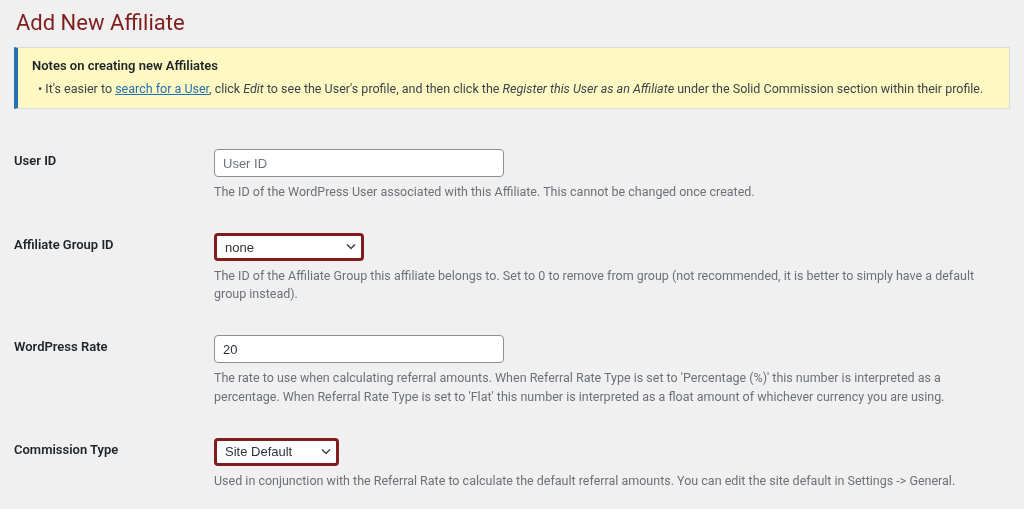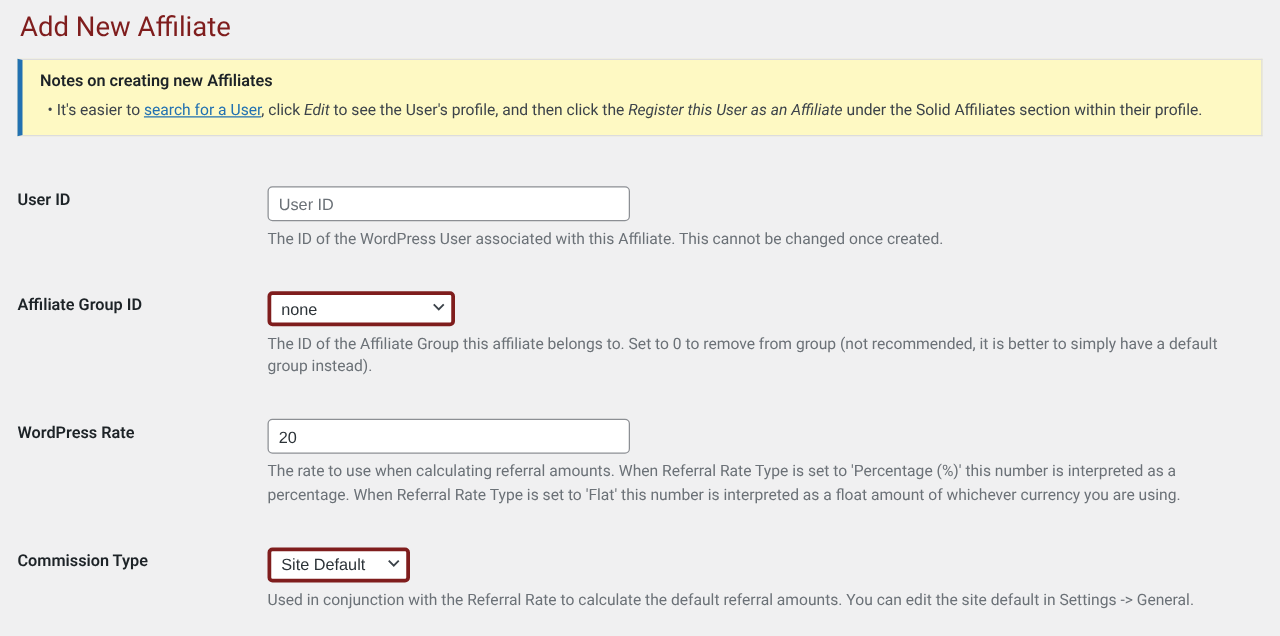--- a/index.html
+++ b/index.html
@@ -106,40 +106,40 @@
   }
   .select-wrap .chev {
     position: absolute;
     right: 8px;
     top: 50%;
     transform: translateY(-50%);
     pointer-events: none;
     color: #3c434a;
   }
   .sel-wide { width: 150px; }
-  .sel-nar { width: 114px; }
+  .sel-nar { width: 125px; }
   .desc {
     margin: 6px 0 0 0;
     color: #6b7177;
     font-size: 12.5px;
     line-height: 1.45;
     max-width: 780px;
   }
 </style>
 </head>
 <body>
 
 <div class="wrap">
   <h1 class="page-title">Add New Affiliate</h1>
 
   <div class="notice">
     <p class="notice-heading">Notes on creating new Affiliates</p>
     <ul class="notice-list">
       <li>
-        <span>It's easier to </span><a class="notice-link">search for a User</a><span>, click </span><em>Edit</em><span> to see the User's profile, and then click the </span><em>Register this User as an Affiliate</em><span> under the Solid Affiliates section within their profile.</span>
+        <span>It's easier to </span><a class="notice-link">search for a User</a><span>, click </span><em>Edit</em><span> to see the User's profile, and then click the </span><em>Register this User as an Affiliate</em><span> under the Solid Commission section within their profile.</span>
       </li>
     </ul>
   </div>
 
   <table class="form-table">
     <tbody>
       <tr>
         <th>User ID</th>
         <td>
           <input type="text" class="ctrl-text" placeholder="User ID" style="">

